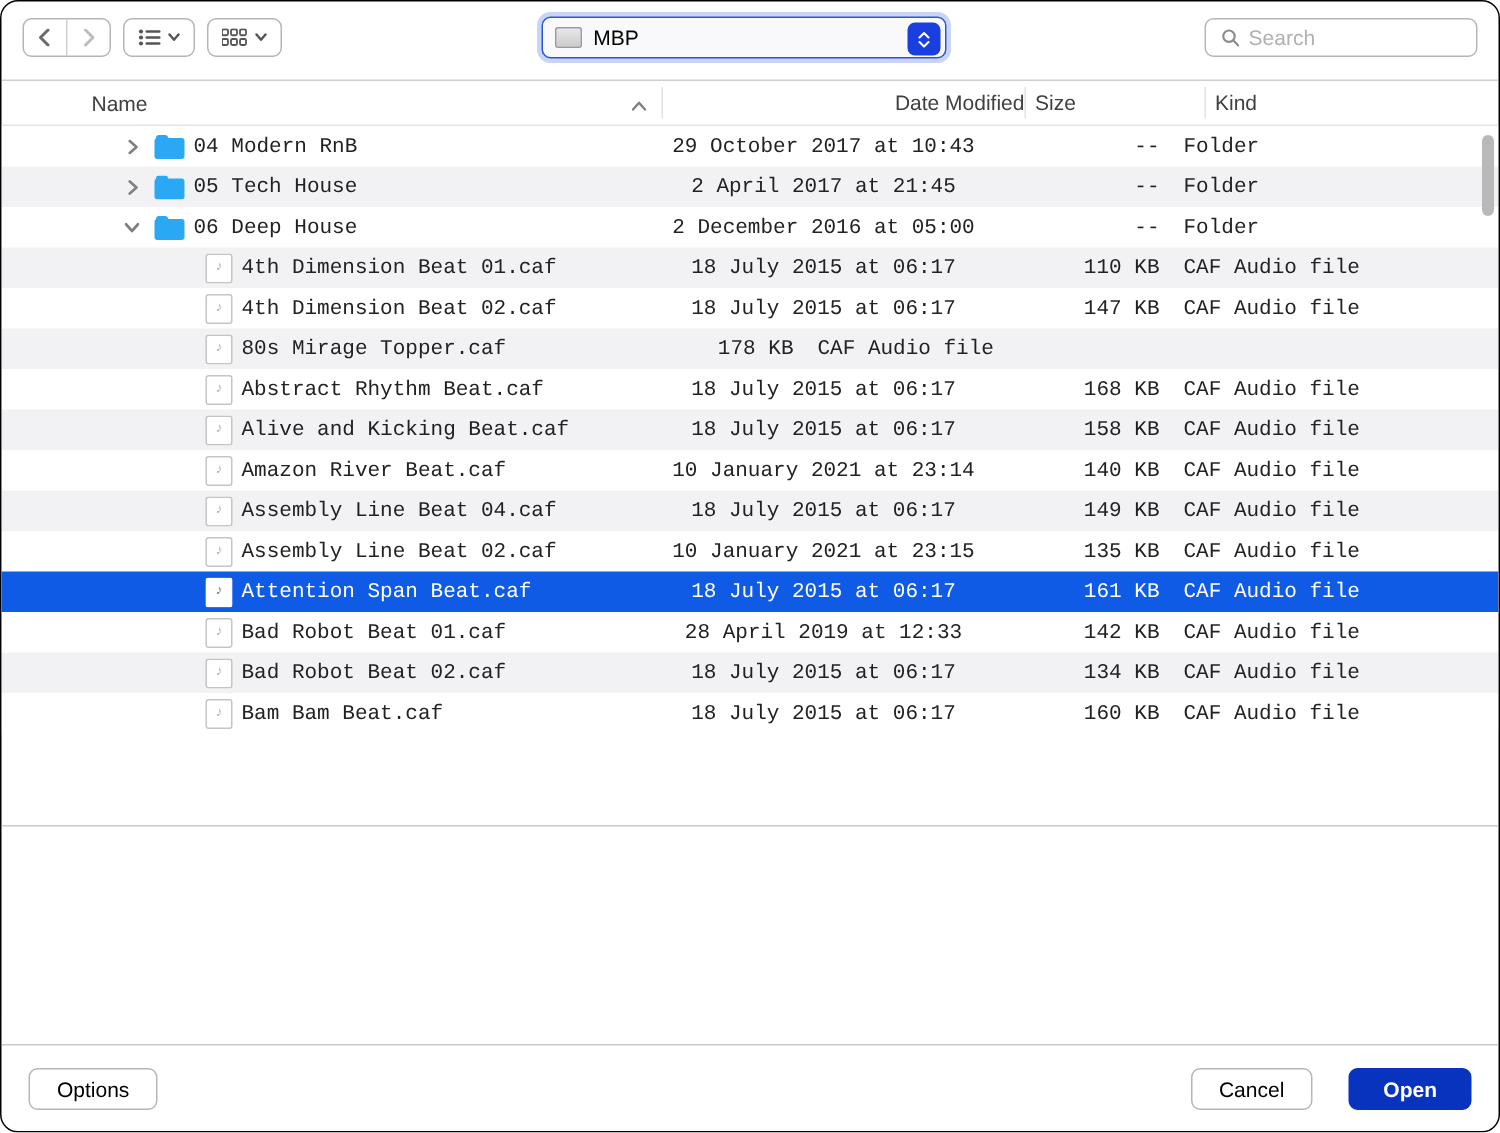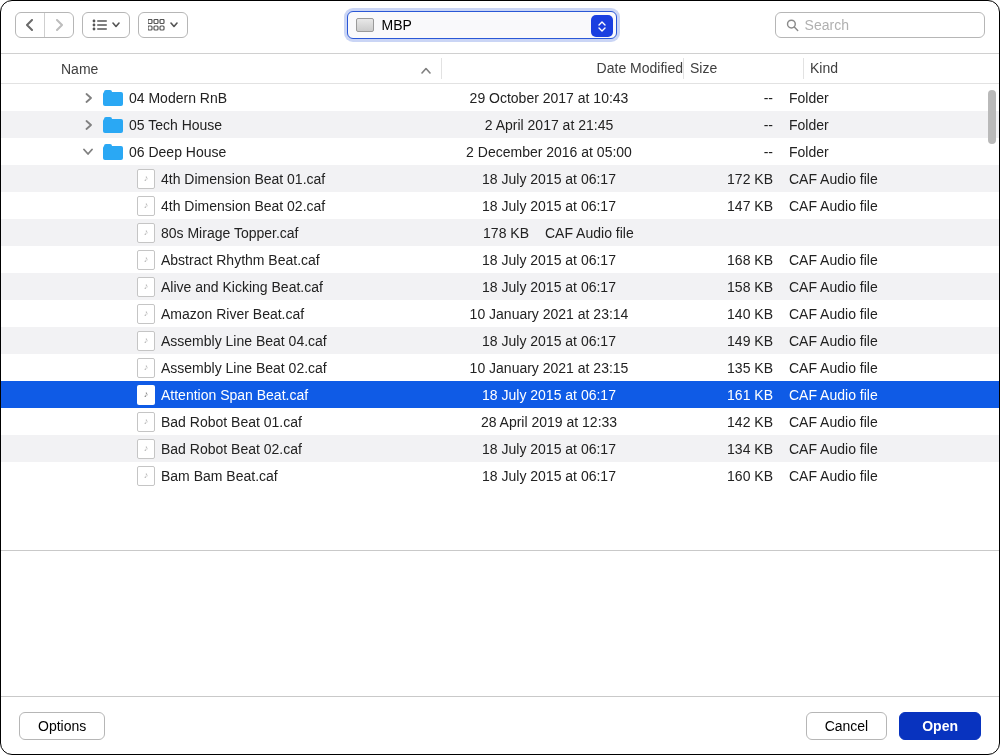--- a/index.html
+++ b/index.html
@@ -104,21 +104,21 @@
   .location-select .updown svg { display:block; }
 
   .search-box {
     display: inline-flex;
     align-items: center;
     gap: 6px;
     border: 1px solid #b6b6b6;
     border-radius: 6px;
     height: 26px;
     padding: 0 10px;
-    width: 210px;
+    width: 182px;
     color: #8a8a8a;
     background: #fff;
   }
   .search-box input {
     border: none;
     outline: none;
     font-size: 14px;
     width: 100%;
     background: transparent;
     color: #000;
@@ -151,20 +151,21 @@
     overflow-y: auto;
     position: relative;
   }
   .row {
     display: flex;
     align-items: center;
     height: 27px;
     font-size: 14px;
     color: #222;
     padding-right: 32px;
+    font-family: Liberation Mono, monospace;
   }
   .row:nth-child(odd) { background: #fff; }
   .row:nth-child(even) { background: #f2f2f4; }
   .row.selected {
     background: #0f5be6 !important;
     color: #fff;
   }
   .row .c-name { flex: 0 0 424px; display:flex; align-items:center; gap:6px; overflow:hidden; white-space:nowrap; }
   .row .c-date { flex: 0 0 244px; padding-left: 4px; white-space:nowrap;text-align:center; }
   .row .c-size { flex: 0 0 118px; text-align: right; padding-right: 14px; white-space:nowrap; }
@@ -222,21 +223,21 @@
   }
   .spacer-area {
     height: 145px;
   }
   .bottom-bar {
     border-top: 1px solid #c9c9c9;
     height: 58px;
     display: flex;
     align-items: center;
     padding: 0 18px;
-    gap: 12px;
+    gap: 24px;
   }
   .btn {
     font-size: 14px;
     height: 28px;
     padding: 0 18px;
     border-radius: 6px;
     border: 1px solid #b6b6b6;
     background: #fff;
     display:inline-flex;
     align-items:center;
@@ -407,21 +408,21 @@
       </div>
       <div class="row">
         <div class="c-name">
           <span class="indent-file"></span>
           <span class="file-icon">
             <span class="note">♪</span>
           </span>
           <span>4th Dimension Beat 01.caf</span>
         </div>
         <div class="c-date">18 July 2015 at 06:17</div>
-        <div class="c-size">172 KB</div>
+        <div class="c-size">110 KB</div>
         <div class="c-kind">CAF Audio file</div>
       </div>
       <div class="row">
         <div class="c-name">
           <span class="indent-file"></span>
           <span class="file-icon">
             <span class="note">♪</span>
           </span>
           <span>4th Dimension Beat 02.caf</span>
         </div>

